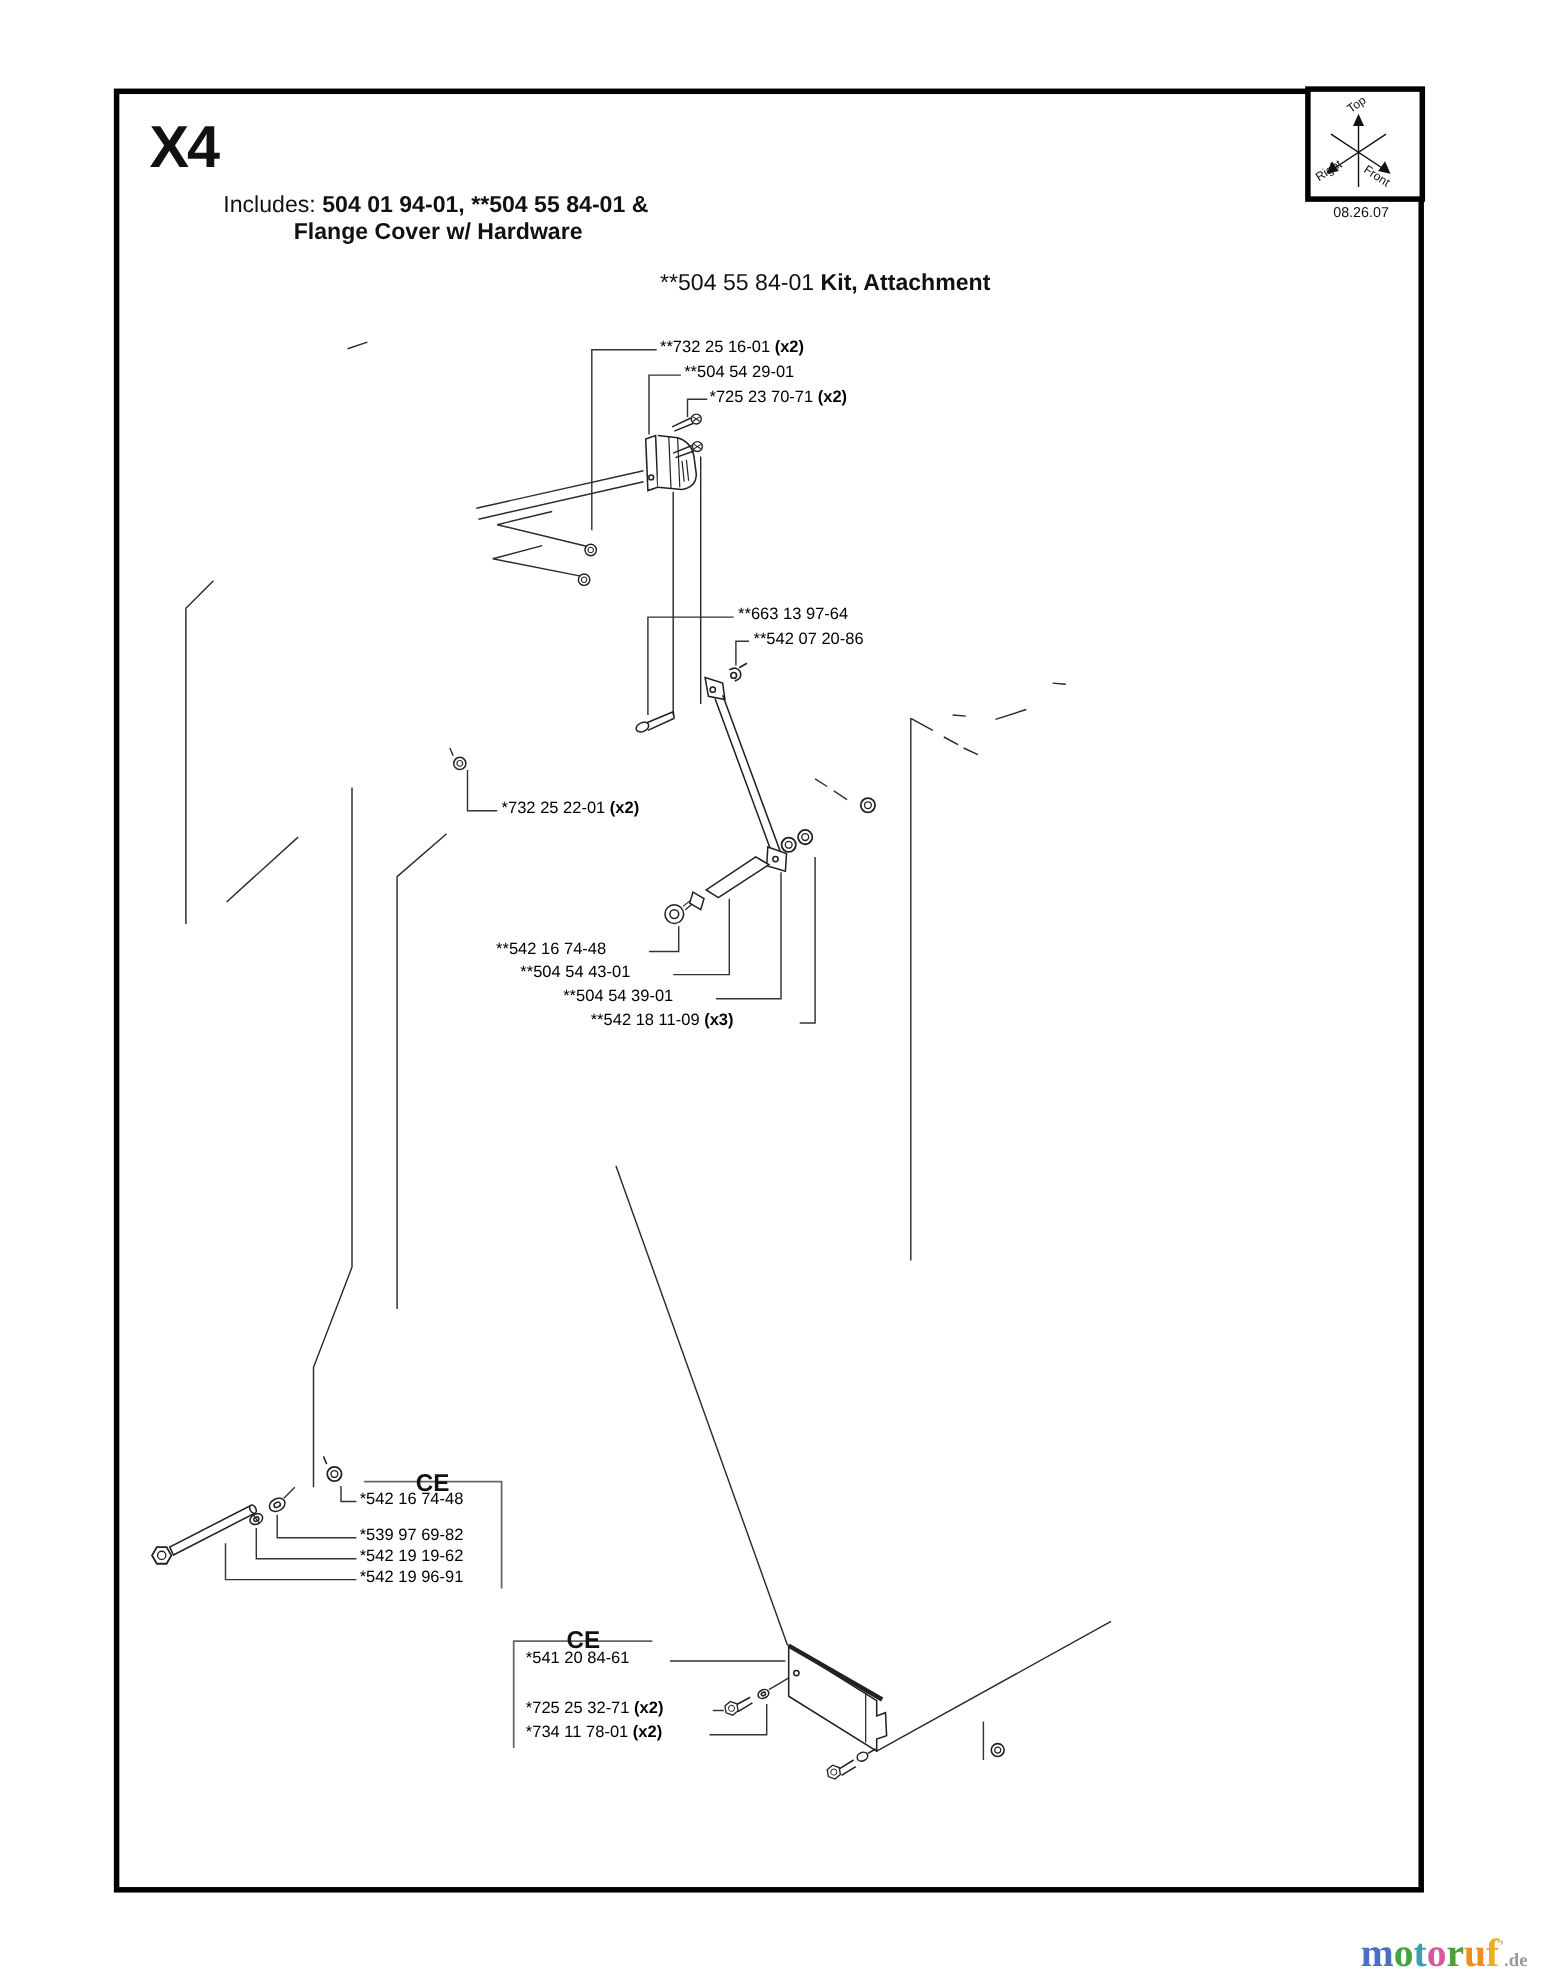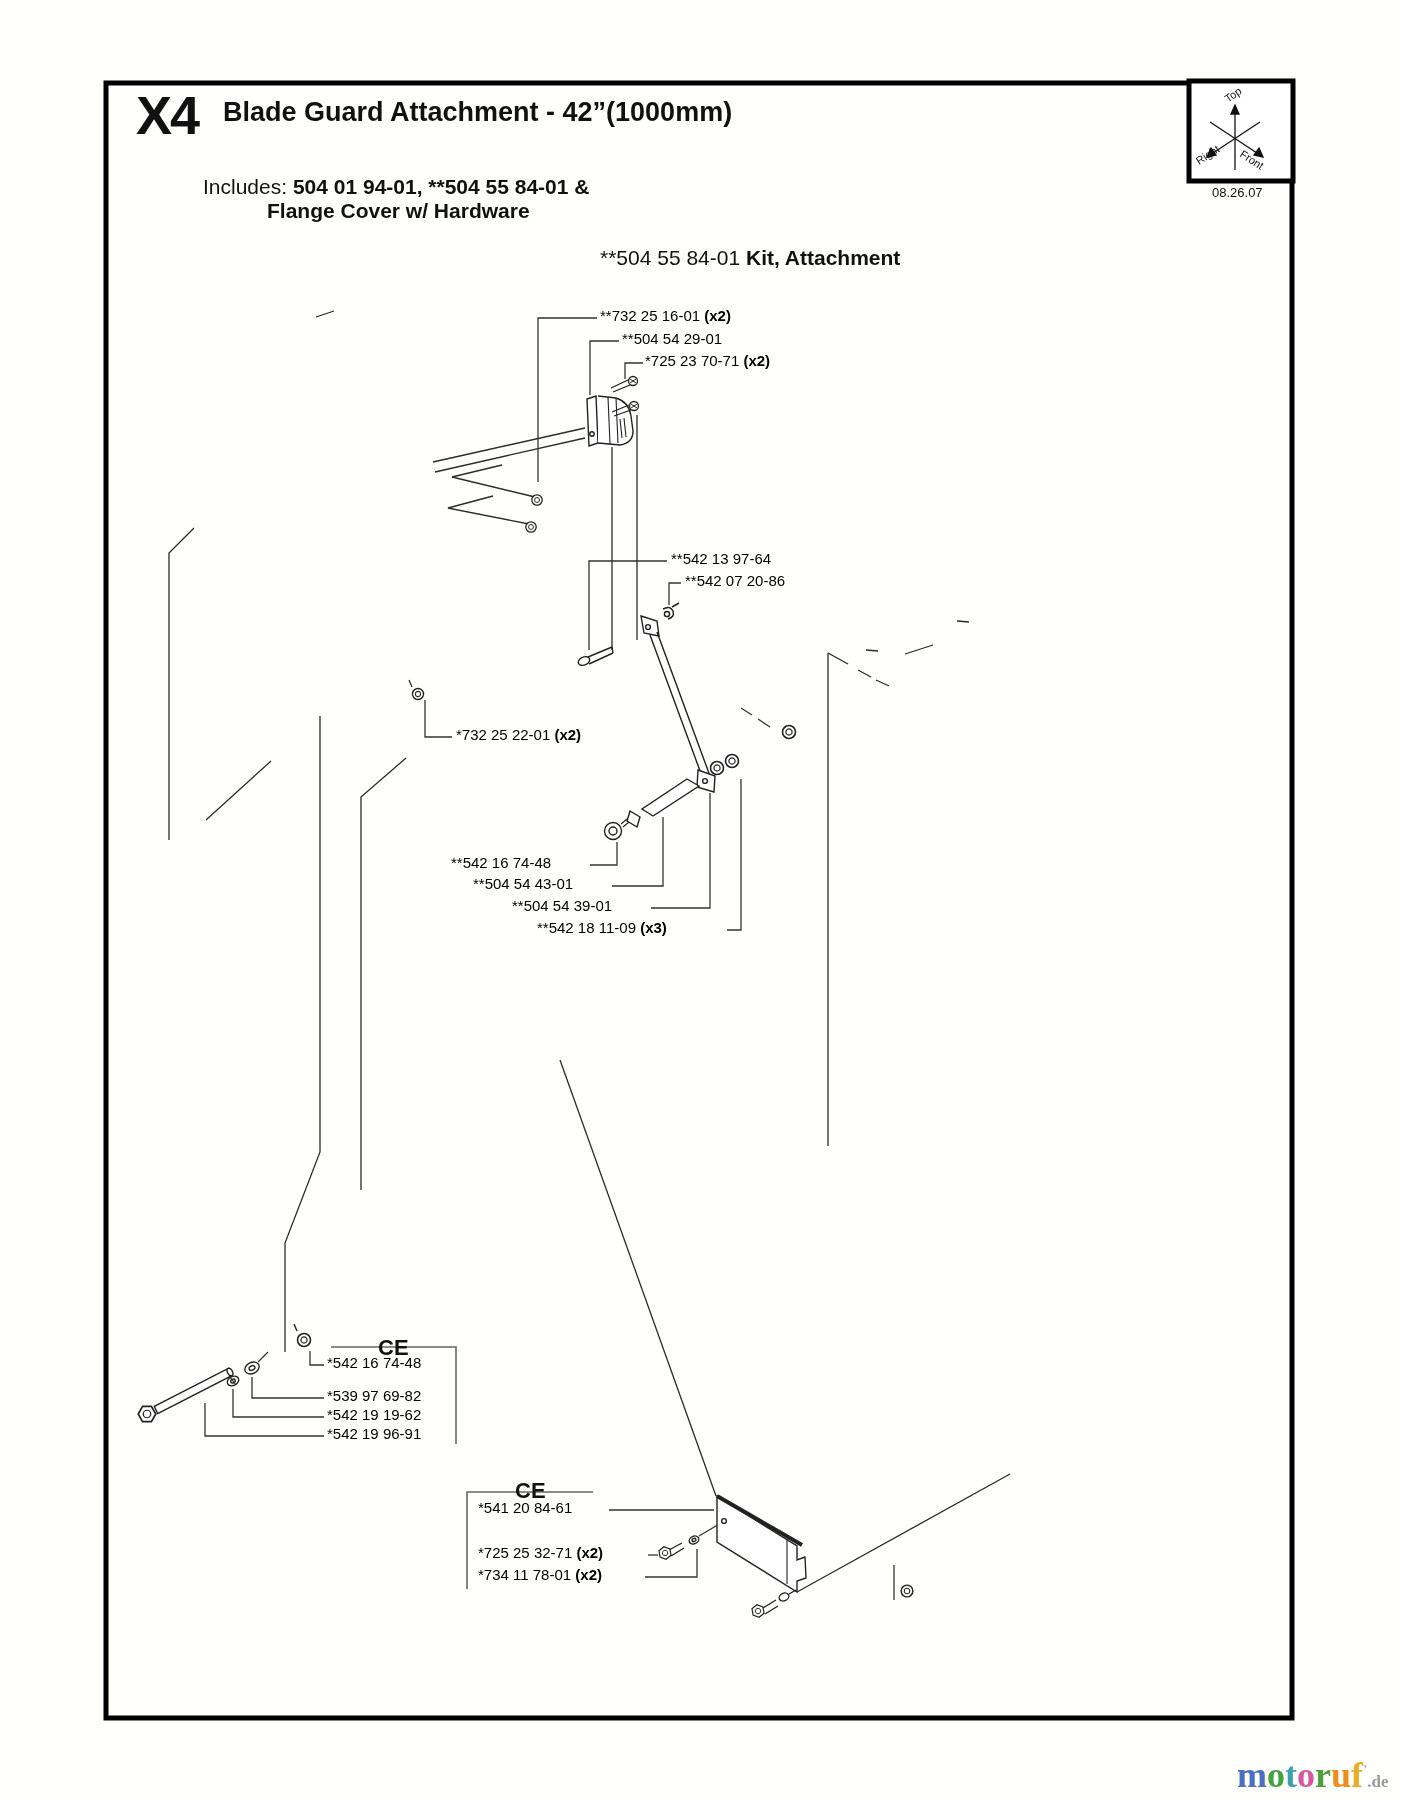--- a/index.html
+++ b/index.html
@@ -1,20 +1,20 @@
 <!DOCTYPE html>
 <html><head>
 <meta charset="utf-8">
 <style>
   html,body{margin:0;padding:0;background:#ffffff;}
   #page{position:relative;width:1401px;height:1800px;background:#fffffe;
         font-family:"Liberation Sans",sans-serif;color:#111;overflow:hidden;}
   #diagram-svg{position:absolute;left:0;top:0;}
   .abs{position:absolute;white-space:nowrap;}
-  .x4{font-size:54px;font-weight:bold;letter-spacing:-2px;}
+  .x4{font-size:54px;font-weight:bold;letter-spacing:-2px;margin-top:19px;}
   .title{font-size:27px;font-weight:bold;}
   .sub{font-size:21px;}
   .sub b{font-weight:bold;}
   .plabel{font-size:15px;color:#000000;}
   .plabel b{font-weight:bold;}
   .ce-title{font-size:22px;font-weight:bold;margin-top:12px;}
   .date{font-size:13px;}
   .wm{font-family:Liberation Serif, serif;font-weight:bold;font-size:36px;}
   .wm .de{font-size:17px;color:#9a9a9a;font-weight:bold;}
   .wm .tick{font-size:13px;color:#b0b0b0;vertical-align:14px;}
@@ -192,37 +192,36 @@
         <polygon points="1207,157 1216,155 1211,148"></polygon>
       </g>
       <text x="1228" y="103" font-size="11" transform="rotate(-35 1228 103)">Top</text>
       <text x="1199" y="165" font-size="11" transform="rotate(-33 1199 165)">Right</text>
       <text x="1239" y="156" font-size="11" transform="rotate(33 1239 156)">Front</text>
     </g>
     <text class="date" x="1212" y="197" font-size="13">08.26.07</text>
   </svg>
 
   <div class="abs x4" style="left:136px;top:84px">X4</div>
-  <div class="abs title" style="left:223px;top:97px">Blade Guard Attachment - 42”(1000mm)</div>
   <div class="abs sub" style="left:203px;top:175px">
     <span>Includes:</span>
     <b>504 01 94-01, **504 55 84-01 &amp;</b>
   </div>
   <div class="abs sub" style="left:267px;top:199px">
     <b>Flange Cover w/ Hardware</b>
   </div>
   <div class="abs sub" style="left:600px;top:246px">
     <span>**504 55 84-01</span>
     <b>Kit, Attachment</b>
   </div>
 
   <div class="abs plabel" style="left:600px;top:307px"><span>**732 25 16-01</span> <b>(x2)</b></div>
   <div class="abs plabel" style="left:622px;top:330px"><span>**504 54 29-01</span> <b></b></div>
   <div class="abs plabel" style="left:645px;top:352px"><span>*725 23 70-71</span> <b>(x2)</b></div>
-  <div class="abs plabel" style="left:671px;top:550px"><span>**542 13 97-64</span> <b></b></div>
+  <div class="abs plabel" style="left:671px;top:550px"><span>**663 13 97-64</span> <b></b></div>
   <div class="abs plabel" style="left:685px;top:572px"><span>**542 07 20-86</span> <b></b></div>
   <div class="abs plabel" style="left:456px;top:726px"><span>*732 25 22-01</span> <b>(x2)</b></div>
   <div class="abs plabel" style="left:451px;top:854px"><span>**542 16 74-48</span> <b></b></div>
   <div class="abs plabel" style="left:473px;top:875px"><span>**504 54 43-01</span> <b></b></div>
   <div class="abs plabel" style="left:512px;top:897px"><span>**504 54 39-01</span> <b></b></div>
   <div class="abs plabel" style="left:537px;top:919px"><span>**542 18 11-09</span> <b>(x3)</b></div>
 
   <div class="abs ce-title" style="left:378px;top:1323px">CE</div>
   <div class="abs plabel" style="left:327px;top:1354px">*542 16 74-48</div>
   <div class="abs plabel" style="left:327px;top:1387px">*539 97 69-82</div>

